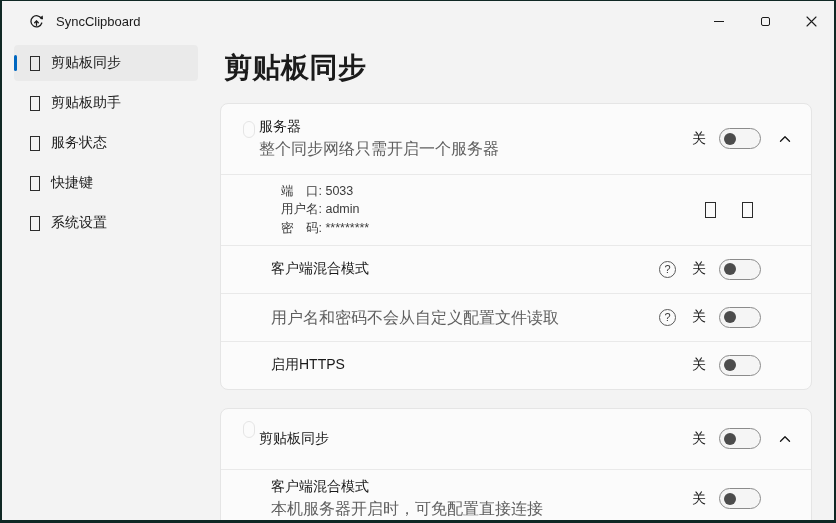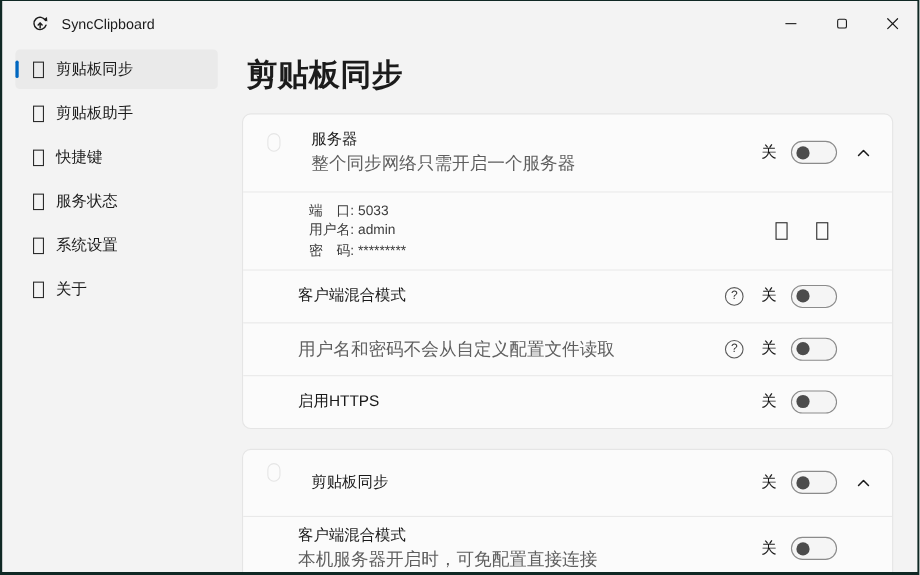--- a/index.html
+++ b/index.html
@@ -53,21 +53,21 @@
   .main { flex:1; padding:8px 22px 0 14px; min-width:0; }
   .page-title { font-size:28px; font-weight:600; letter-spacing:0.5px; margin:2px 0 18px 4px; line-height:1.2; }
 
   .card {
     background:#fbfbfb; border:1px solid #e5e5e5; border-radius:8px;
     margin-bottom:18px; overflow:hidden;
   }
 
   .card-header { display:flex; align-items:center; height:70px; padding:0 14px 0 22px; cursor:default; }
   .card-header.compact { height:60px; }
-  .header-text { margin-left:28px; }
+  .header-text { margin-left:4px; }
   .row-title { font-size:14px; color:#1a1a1a; }
   .row-sub { font-size:16px; color:#5f5f5f; margin-top:3px; }
 
   .controls { margin-left:auto; display:flex; align-items:center; }
   .switch-label { font-size:14px; color:#1a1a1a; margin-right:13px; }
   .toggle {
     width:42px; height:21px; border:1px solid #8b8b8b; border-radius:11px;
     background:#f5f5f5; position:relative; flex:0 0 42px; cursor:default;
   }
   .toggle .knob {
@@ -133,36 +133,31 @@
         <span class="nav-label">剪贴板同步</span>
       </div>
       <div class="nav-item">
 
         <span class="tofu nav"></span>
         <span class="nav-label">剪贴板助手</span>
       </div>
       <div class="nav-item">
 
         <span class="tofu nav"></span>
+        <span class="nav-label">服务状态</span>
+      </div>
+      <div class="nav-item">
+
+        <span class="tofu nav"></span>
         <span class="nav-label">快捷键</span>
       </div>
       <div class="nav-item">
 
         <span class="tofu nav"></span>
-        <span class="nav-label">服务状态</span>
-      </div>
-      <div class="nav-item">
-
-        <span class="tofu nav"></span>
         <span class="nav-label">系统设置</span>
-      </div>
-      <div class="nav-item">
-
-        <span class="tofu nav"></span>
-        <span class="nav-label">关于</span>
       </div>
     </nav>
 
     <main class="main">
       <h1 class="page-title">剪贴板同步</h1>
 
       <section class="card">
         <div class="card-header">
           <span class="tofu card"></span>
           <div class="header-text">

